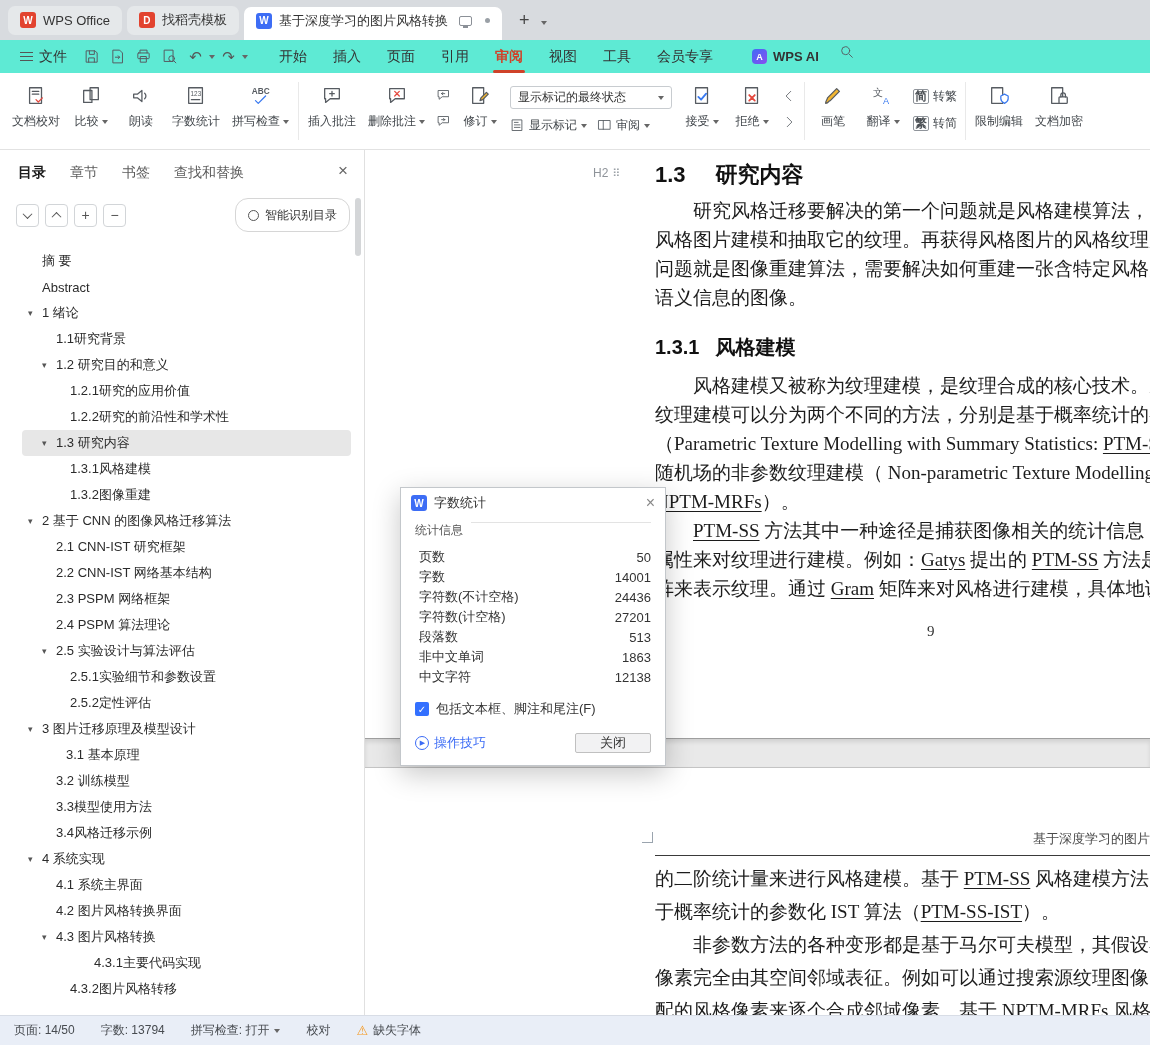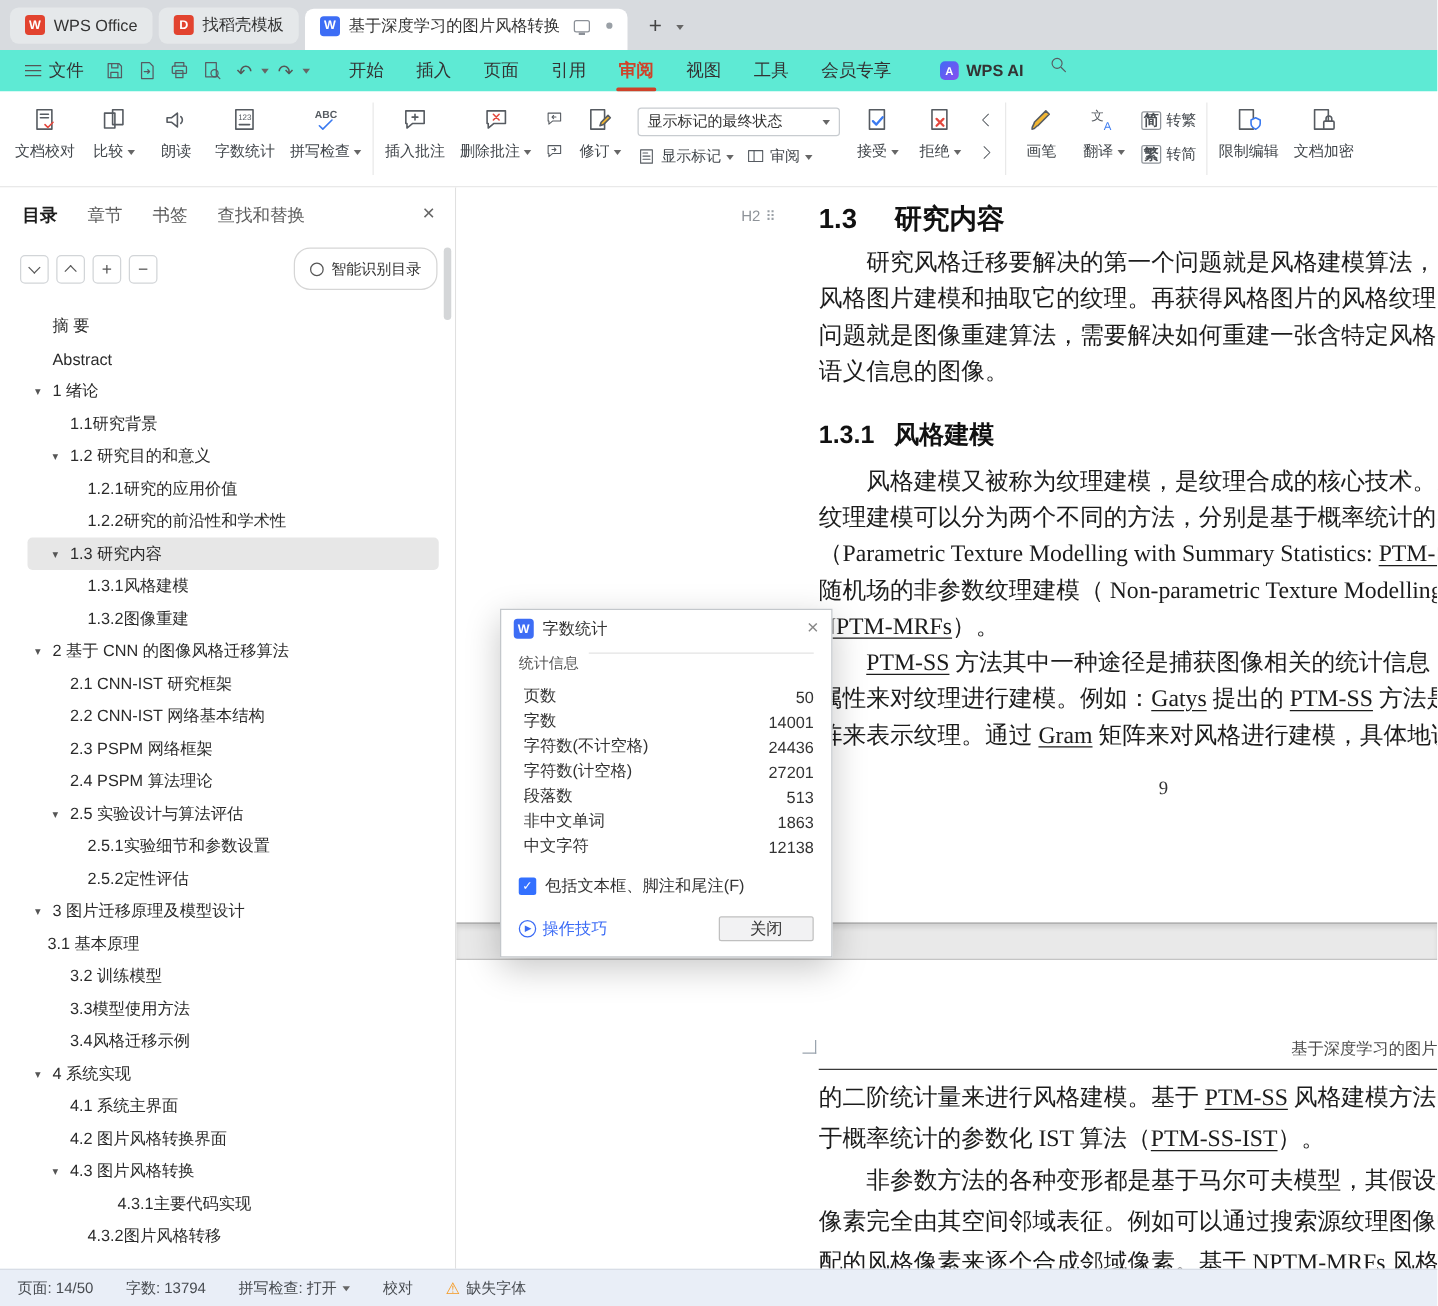--- a/index.html
+++ b/index.html
@@ -525,21 +525,21 @@
           <span>2.5.1实验细节和参数设置</span>
         </div>
         <div class="toc-row" style="padding-left: 56px;">
           <span class="tri"></span>
           <span>2.5.2定性评估</span>
         </div>
         <div class="toc-row" style="padding-left: 28px;">
           <span class="tri">▾</span>
           <span>3 图片迁移原理及模型设计</span>
         </div>
-        <div class="toc-row" style="padding-left: 24px;">
+        <div class="toc-row" style="padding-left: 52px;">
           <span class="tri"></span>
           <span>3.1 基本原理</span>
         </div>
         <div class="toc-row" style="padding-left: 42px;">
           <span class="tri"></span>
           <span>3.2 训练模型</span>
         </div>
         <div class="toc-row" style="padding-left: 42px;">
           <span class="tri"></span>
           <span>3.3模型使用方法</span>

